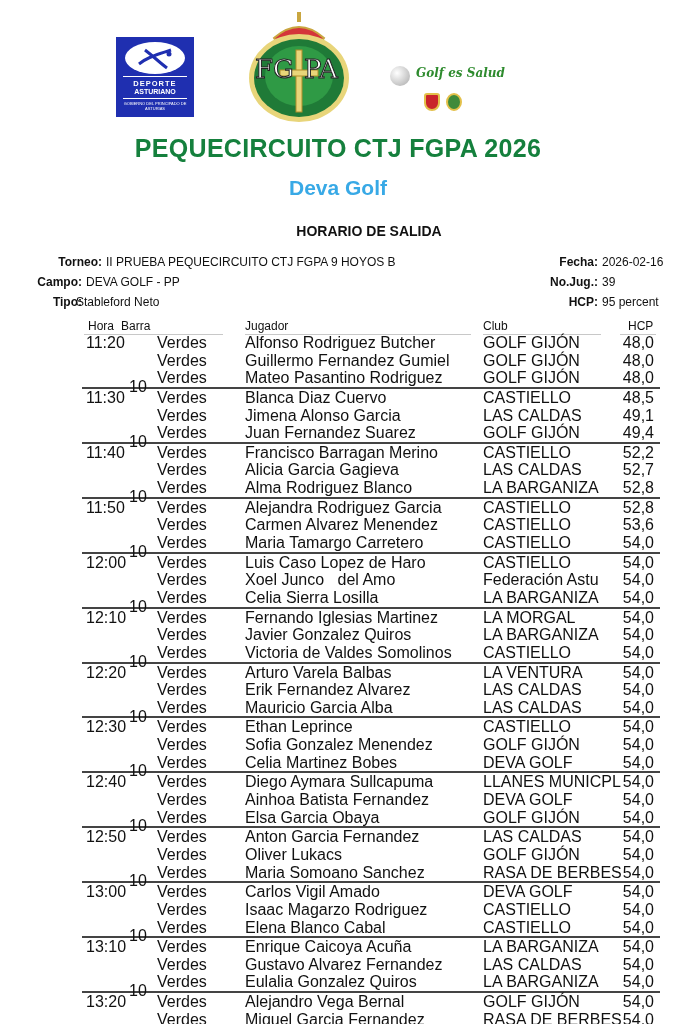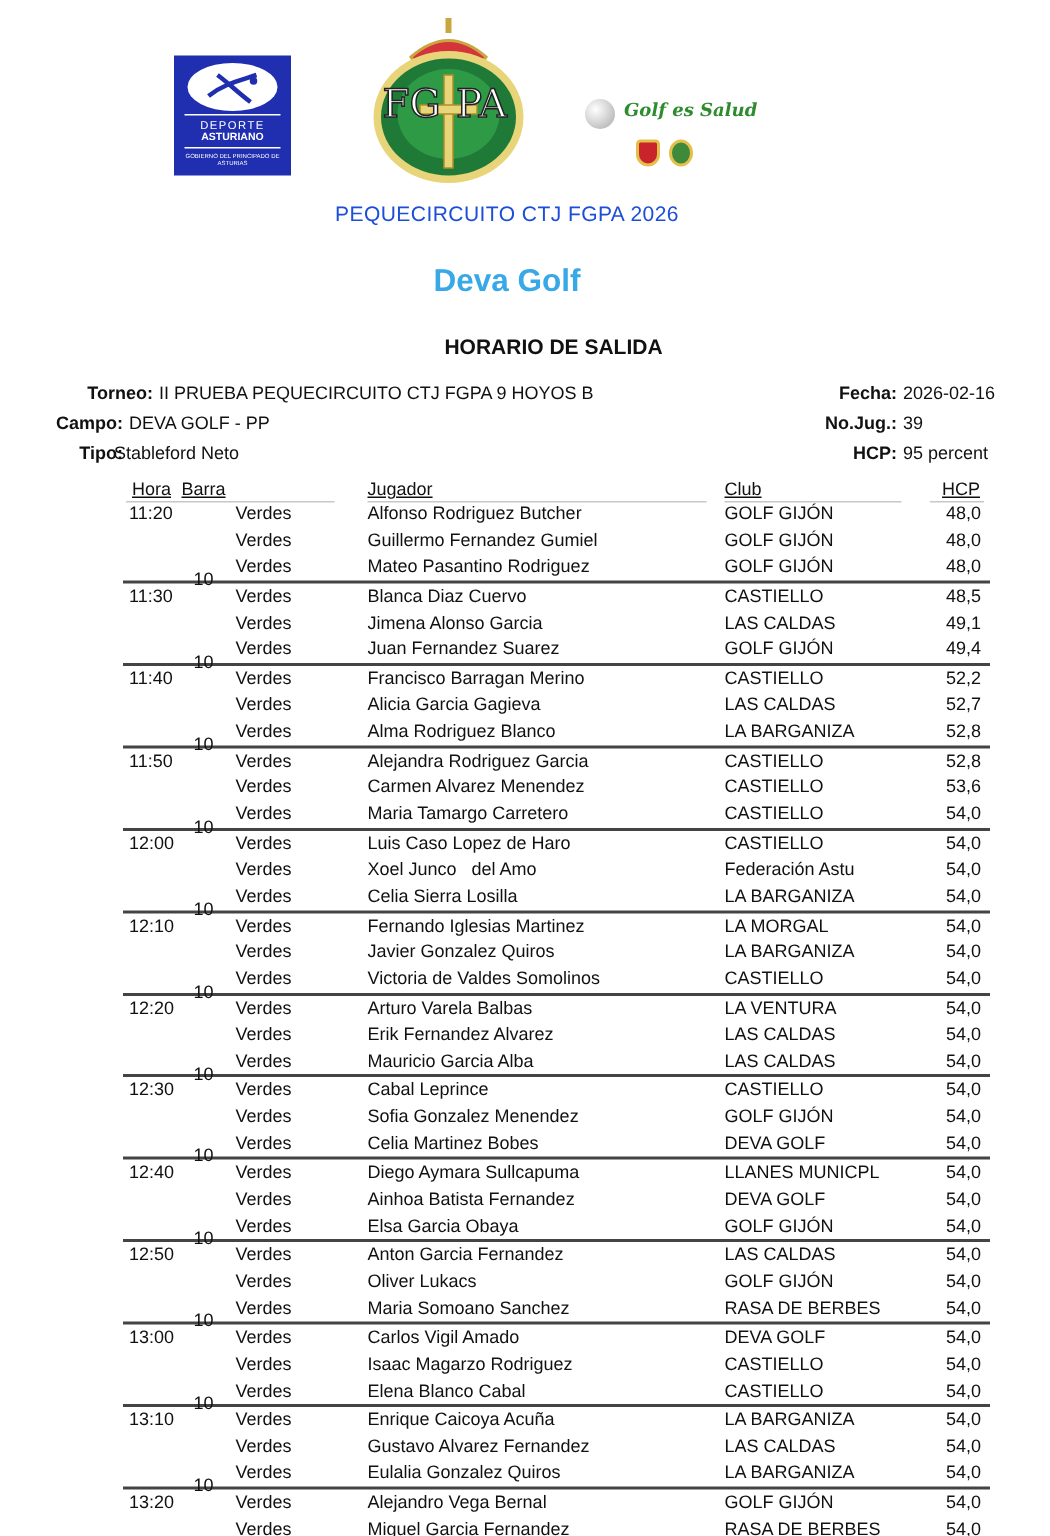--- a/index.html
+++ b/index.html
@@ -4,46 +4,46 @@
 <style>
   * { box-sizing: border-box; margin: 0; padding: 0; }
   html, body { width: 700px; height: 1024px; background: #ffffff; overflow: hidden; }
   body { font-family: "Liberation Sans", sans-serif; color: #111; position: relative; }
 
   .logos { position: absolute; left: 0; top: 0; width: 700px; height: 130px; }
   .logo-da { position: absolute; left: 116px; top: 37px; width: 78px; height: 80px; background: #1f2fb0; }
   .logo-da .oval { position: absolute; left: 9px; top: 5px; width: 60px; height: 32px; background: #fff; border-radius: 50%; }
   .logo-da .oval svg { position: absolute; left: 0; top: 0; }
   .logo-da .rule { position: absolute; left: 7px; width: 64px; height: 1px; background: #fff; }
-  .logo-da .t1 { position: absolute; left: 0; width: 78px; text-align: center; color: #fff; font-size: 7.5px; letter-spacing: 1px; top: 42px; }
+  .logo-da .t1 { position: absolute; left: 0; width: 78px; text-align: center; color: #fff; font-size: 7.5px; letter-spacing: 1px; top: 42px; font-weight: bold; }
   .logo-da .t2 { position: absolute; left: 0; width: 78px; text-align: center; color: #fff; font-size: 7px; top: 51px; font-weight: bold; }
   .logo-da .t3 { position: absolute; left: 0; width: 78px; text-align: center; color: #fff; font-size: 4px; top: 64px; line-height: 5px; }
 
   .logo-fgpa { position: absolute; left: 246px; top: 12px; width: 106px; height: 112px; }
 
   .logo-ges { position: absolute; left: 388px; top: 62px; width: 210px; height: 60px; }
   .ges-ball { position: absolute; left: 2px; top: 4px; width: 20px; height: 20px; border-radius: 50%; background: radial-gradient(circle at 35% 35%, #fff, #a8a8a8); }
   .ges-text { position: absolute; left: 28px; top: 4px; font-family: "DejaVu Serif", serif; font-style: italic; font-weight: bold; color: #2e8b2e; font-size: 12px; }
   .ges-crest1 { position: absolute; left: 36px; top: 31px; width: 16px; height: 18px; border-radius: 3px 3px 8px 8px; background: #c9242b; border: 2px solid #e3c04a; }
   .ges-crest2 { position: absolute; left: 58px; top: 31px; width: 16px; height: 18px; border-radius: 50%; background: #3f8a3a; border: 2px solid #e3c04a; }
   .hashtags { position: absolute; left: 120px; top: 10px; font-size: 8px; font-weight: bold; color: #4a7fc6; line-height: 16px; }
 
-  .title1 { position: absolute; left: 0; top: 134px; width: 676px; text-align: center; font-size: 14px; font-weight: normal; color: #1d4ed8; letter-spacing: 0.3px; }
+  .title1 { position: absolute; left: 0; top: 134px; width: 676px; text-align: center; font-size: 25px; font-weight: bold; color: #15803d; letter-spacing: 0.3px; }
   .title2 { position: absolute; left: 0; top: 176px; width: 676px; text-align: center; font-size: 21px; font-weight: bold; color: #38a9e6; }
   .title3 { position: absolute; left: 0; top: 223px; width: 738px; text-align: center; font-size: 14px; font-weight: bold; color: #111; }
   .ml { position: absolute; font-size: 12px; font-weight: bold; text-align: right; }
   .mv { position: absolute; font-size: 12px; white-space: nowrap; }
 
   .thead { position: absolute; top: 319px; left: 0; width: 700px; height: 17px; font-size: 12px; }
-  .thead span { position: absolute; top: 0; text-decoration: underline; }
+  .thead span { position: absolute; top: 0; }
   .thead .ul { position: absolute; top: 15px; height: 1px; background: #c8c8c8; }
 
   .tbody { position: absolute; top: 334px; left: 0; width: 700px; }
   .group { position: relative; border-bottom: 2px solid #444; width: 578px; margin-left: 82px; }
-  .row { position: relative; height: 17.65px; font-size: 12px; line-height: 17.65px; }
+  .row { position: relative; height: 17.65px; font-size: 16px; line-height: 17.65px; }
   .row span { position: absolute; top: 0; white-space: pre; }
   .c-hora { left: 4px; }
   .c-barra { left: 47px; margin-top: 44px; }
   .c-tee { left: 75px; }
   .c-jug { left: 163px; }
   .c-club { left: 401px; }
   .c-hcp { right: 6px; text-align: right; }
 </style>
 </head>
 <body>
@@ -300,21 +300,21 @@
     <span class="c-jug">Mauricio Garcia Alba</span>
     <span class="c-club">LAS CALDAS</span>
     <span class="c-hcp">54,0</span>
   </div>
     </div>
     <div class="group">
       <div class="row">
     <span class="c-hora">12:30</span>
     <span class="c-barra">10</span>
     <span class="c-tee">Verdes</span>
-    <span class="c-jug">Cabal Leprince</span>
+    <span class="c-jug">Ethan Leprince</span>
     <span class="c-club">CASTIELLO</span>
     <span class="c-hcp">54,0</span>
   </div>
       <div class="row">
     <span class="c-hora"></span>
     <span class="c-barra"></span>
     <span class="c-tee">Verdes</span>
     <span class="c-jug">Sofia Gonzalez Menendez</span>
     <span class="c-club">GOLF GIJÓN</span>
     <span class="c-hcp">54,0</span>

